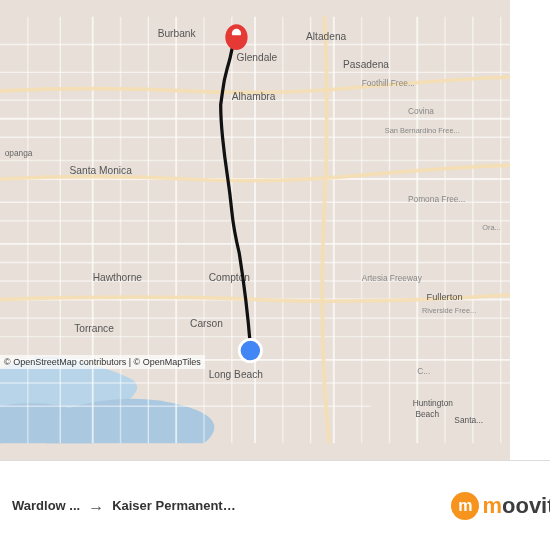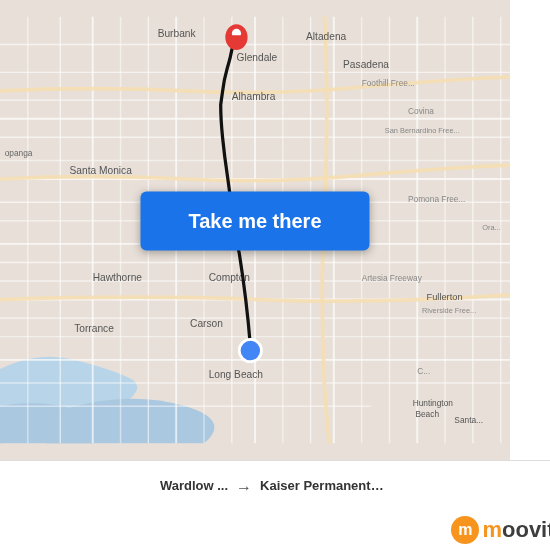--- a/index.html
+++ b/index.html
@@ -43,21 +43,20 @@
     }
 
     #bottom-bar {
       width: 550px;
       height: 90px;
       background: white;
       border-top: 1px solid #ddd;
       display: flex;
       align-items: center;
       padding: 0 12px;
-      flex-direction: column;
     }
 
     #moovit-logo {
       width: 70px;
       height: 40px;
       margin-left: auto;
       display: flex;
       align-items: center;
       justify-content: center;
     }
@@ -202,23 +201,25 @@
     <path d="M270 355 Q268 330 265 305 Q262 280 258 255 Q252 230 250 210 Q248 190 245 170 Q242 150 240 130 Q238 110 238 95 Q240 80 242 68 Q245 55 248 45 Q250 35 252 28 Q255 22 257 15" stroke="#111" stroke-width="3.5" fill="none" stroke-linecap="round"></path>
 
     <circle cx="270" cy="360" r="12" fill="#4285f4" stroke="white" stroke-width="3"></circle>
 
     <ellipse cx="255" cy="22" rx="12" ry="14" fill="#e53935"></ellipse>
     <circle cx="255" cy="18" r="5" fill="white"></circle>
     <polygon points="255,35 248,20 262,20" fill="#e53935"></polygon>
   </svg>
 
   
-  <button id="take-me-there-btn">Take me there</button>
 
   
+  <div id="osm-attribution">
+    <span>© OpenStreetMap contributors | © OpenMapTiles</span>
+  </div>
 </div>
 
 <div id="bottom-bar">
   <div id="route-info">
     <span class="station-name">Wardlow ...</span>
     <span class="arrow-icon">→</span>
     <span class="station-name">Kaiser Permanente Los Angeles Medi...</span>
   </div>
   <div id="moovit-logo">
     <div class="moovit-logo-circle">m</div>

